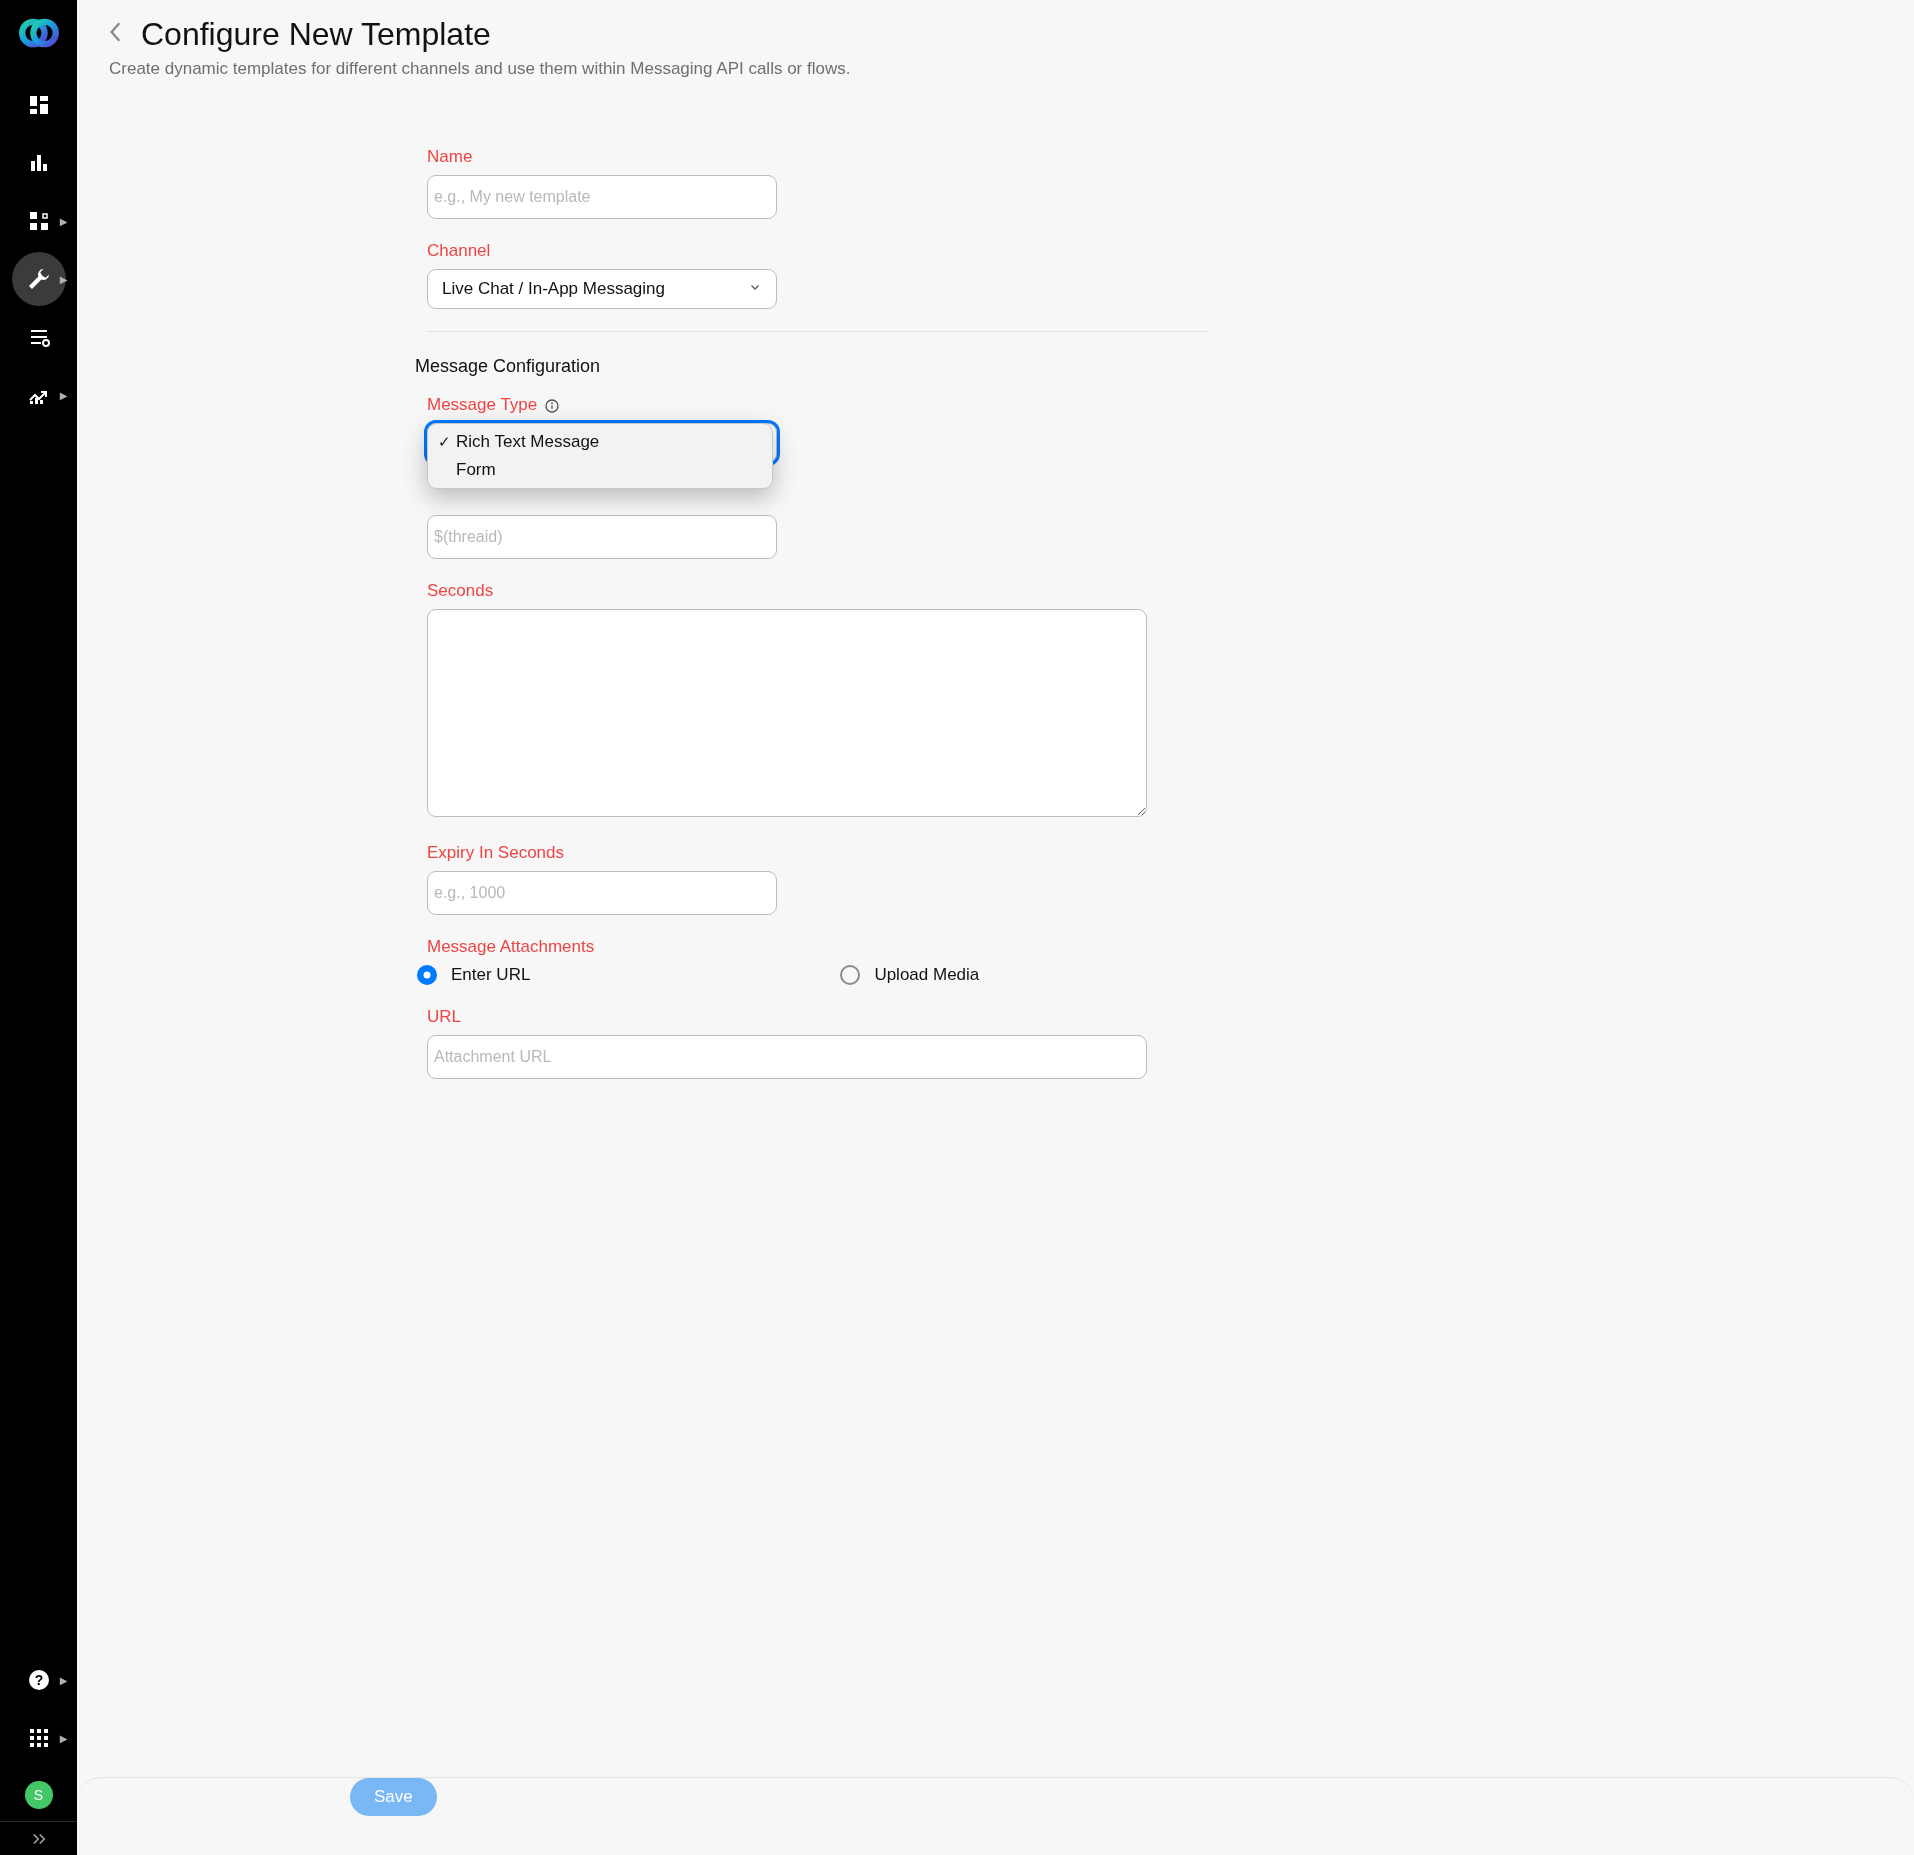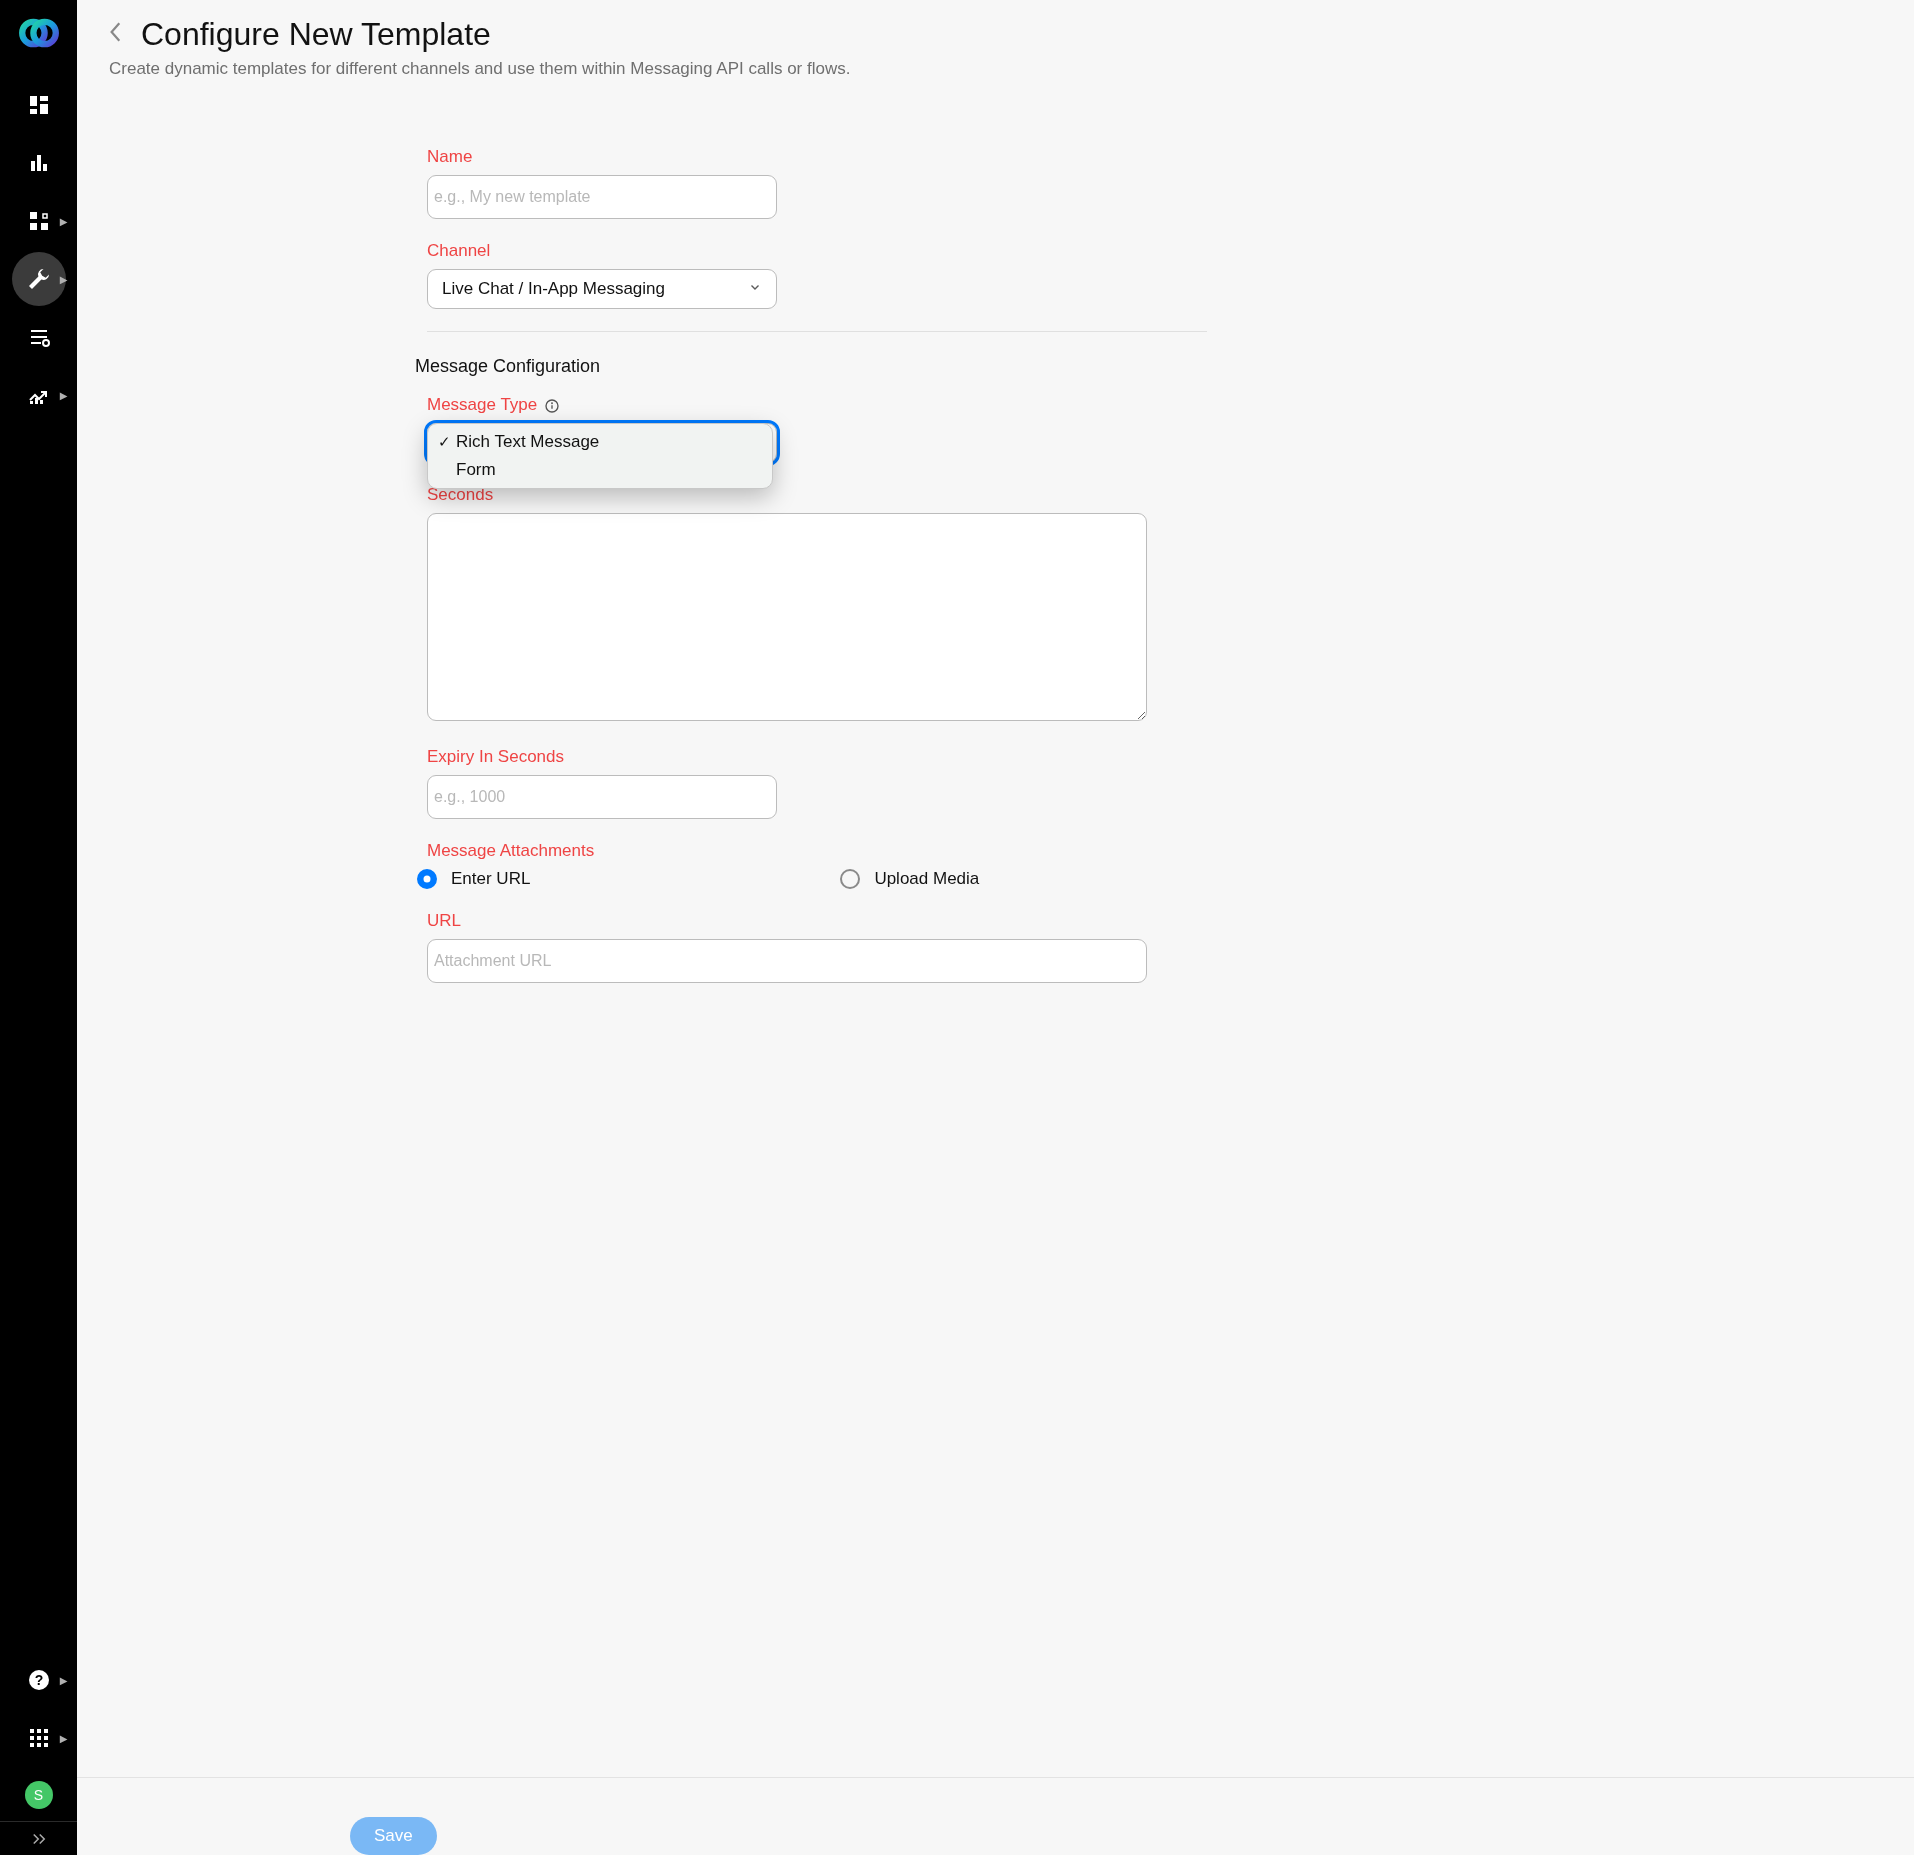--- a/index.html
+++ b/index.html
@@ -264,22 +264,23 @@
 
     .footer-bar {
       position: fixed;
       left: 77px;
       right: 0;
       bottom: 0;
       height: 78px;
       background: #f7f7f7;
       border-top: 1px solid #e3e3e3;
       display: flex;
-      align-items: flex-end;
+      align-items: flex-start;
       padding-left: 273px;
+      border-radius: 24px;
     }
     .save-btn {
       background: #7ab8f5;
       color: #fff;
       border: none;
       border-radius: 20px;
       height: 38px;
       padding: 0 24px;
       font-size: 17px;
       cursor: pointer;
@@ -453,20 +454,24 @@
             <span>Rich Text Message</span>
           </div>
           <div class="dropdown-option">
             <span class="check"></span>
             <span>Form</span>
           </div>
         </div>
       </div>
     </div>
 
+    <div class="field-group" style="margin-top:52px;">
+      <label class="field-label" style="visibility:hidden;height:0;margin:0;">Thread ID</label>
+      <input class="text-input" type="text" placeholder="$(threaid)" style="">
+    </div>
 
     <div class="field-group">
       <label class="field-label">Seconds</label>
       <textarea class="textarea-input" style=""></textarea>
     </div>
 
     <div class="field-group">
       <label class="field-label">Expiry In Seconds</label>
       <input class="text-input" type="text" placeholder="e.g., 1000" style="">
     </div>

